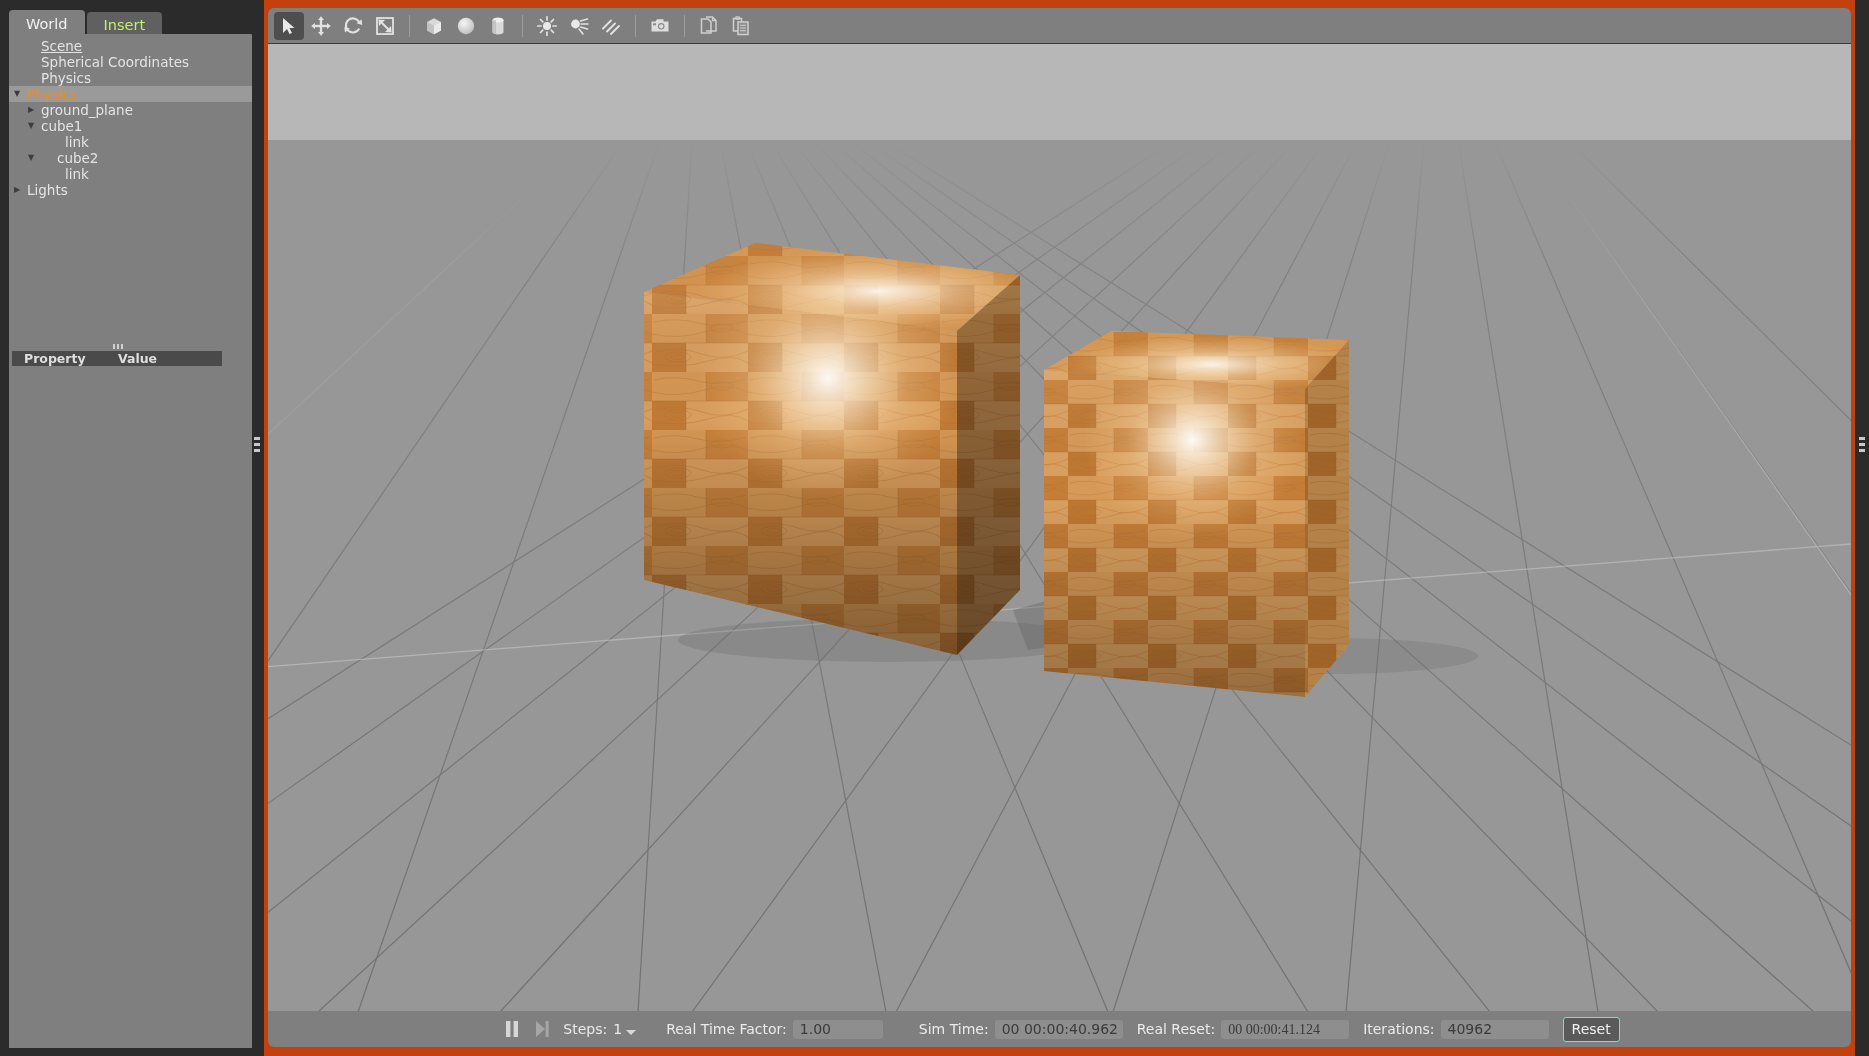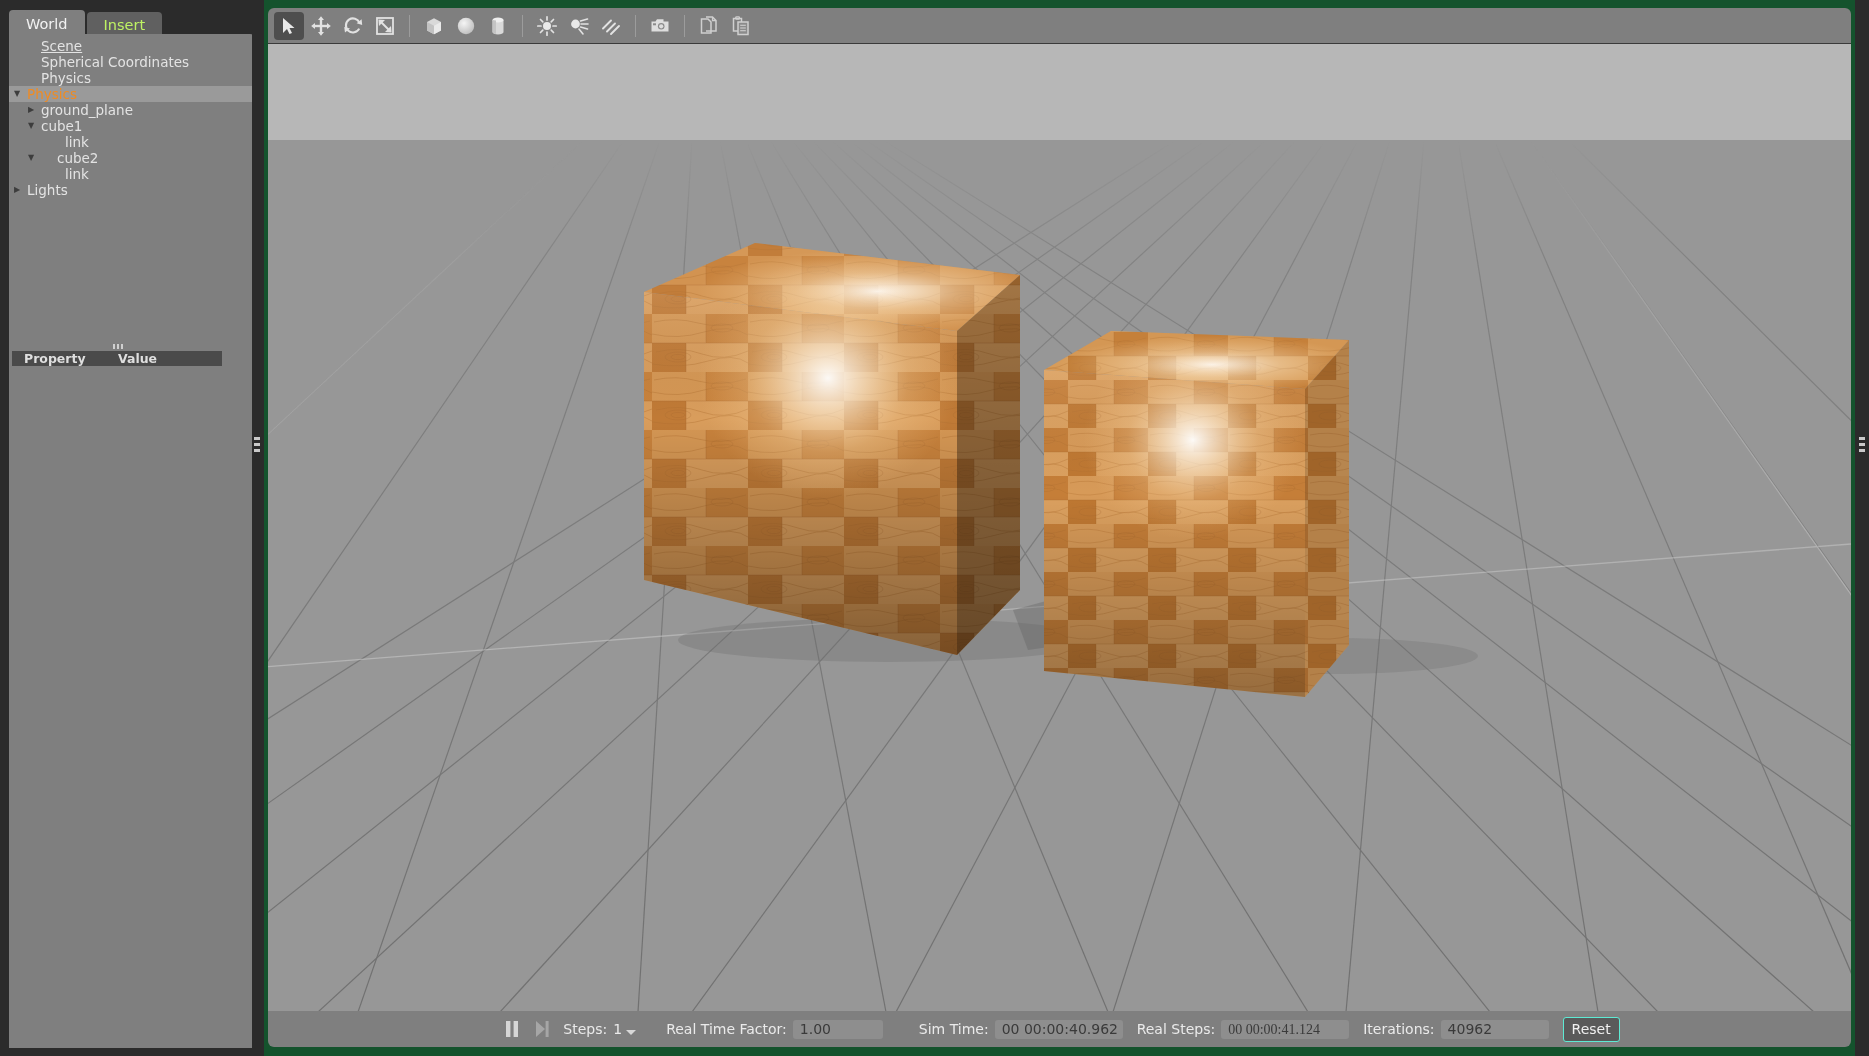--- a/index.html
+++ b/index.html
@@ -150,21 +150,21 @@
     position: absolute;
     left: 4px; top: 437px;
     width: 6px; height: 15px;
   }
 
   
   #main {
     position: absolute;
     left: 264px; top: 0;
     width: 1591px; height: 1056px;
-    background: #14532d;
+    background: #c2410c;
   }
 
   
   #toolbar {
     position: absolute;
     left: 4px; top: 8px;
     width: 1583px;
     height: 35px;
     background: #7f7f7f;
     border-radius: 6px 6px 0 0;
@@ -738,21 +738,21 @@
       <div class="sb-gap"></div>
 
       <span class="sb-label">Real Time Factor:</span>
       <span class="sb-field rtf">1.00</span>
 
       <div class="sb-gap"></div>
 
       <span class="sb-label">Sim Time:</span>
       <span class="sb-field simtime">00 00:00:40.962</span>
 
-      <span class="sb-label">Real Steps:</span>
+      <span class="sb-label">Real Reset:</span>
       <span class="sb-field realtime">00 00:00:41.124</span>
 
       <span class="sb-label">Iterations:</span>
       <span class="sb-field iters">40962</span>
 
       <div id="reset-btn">Reset</div>
     </div>
 
   </div>
 

